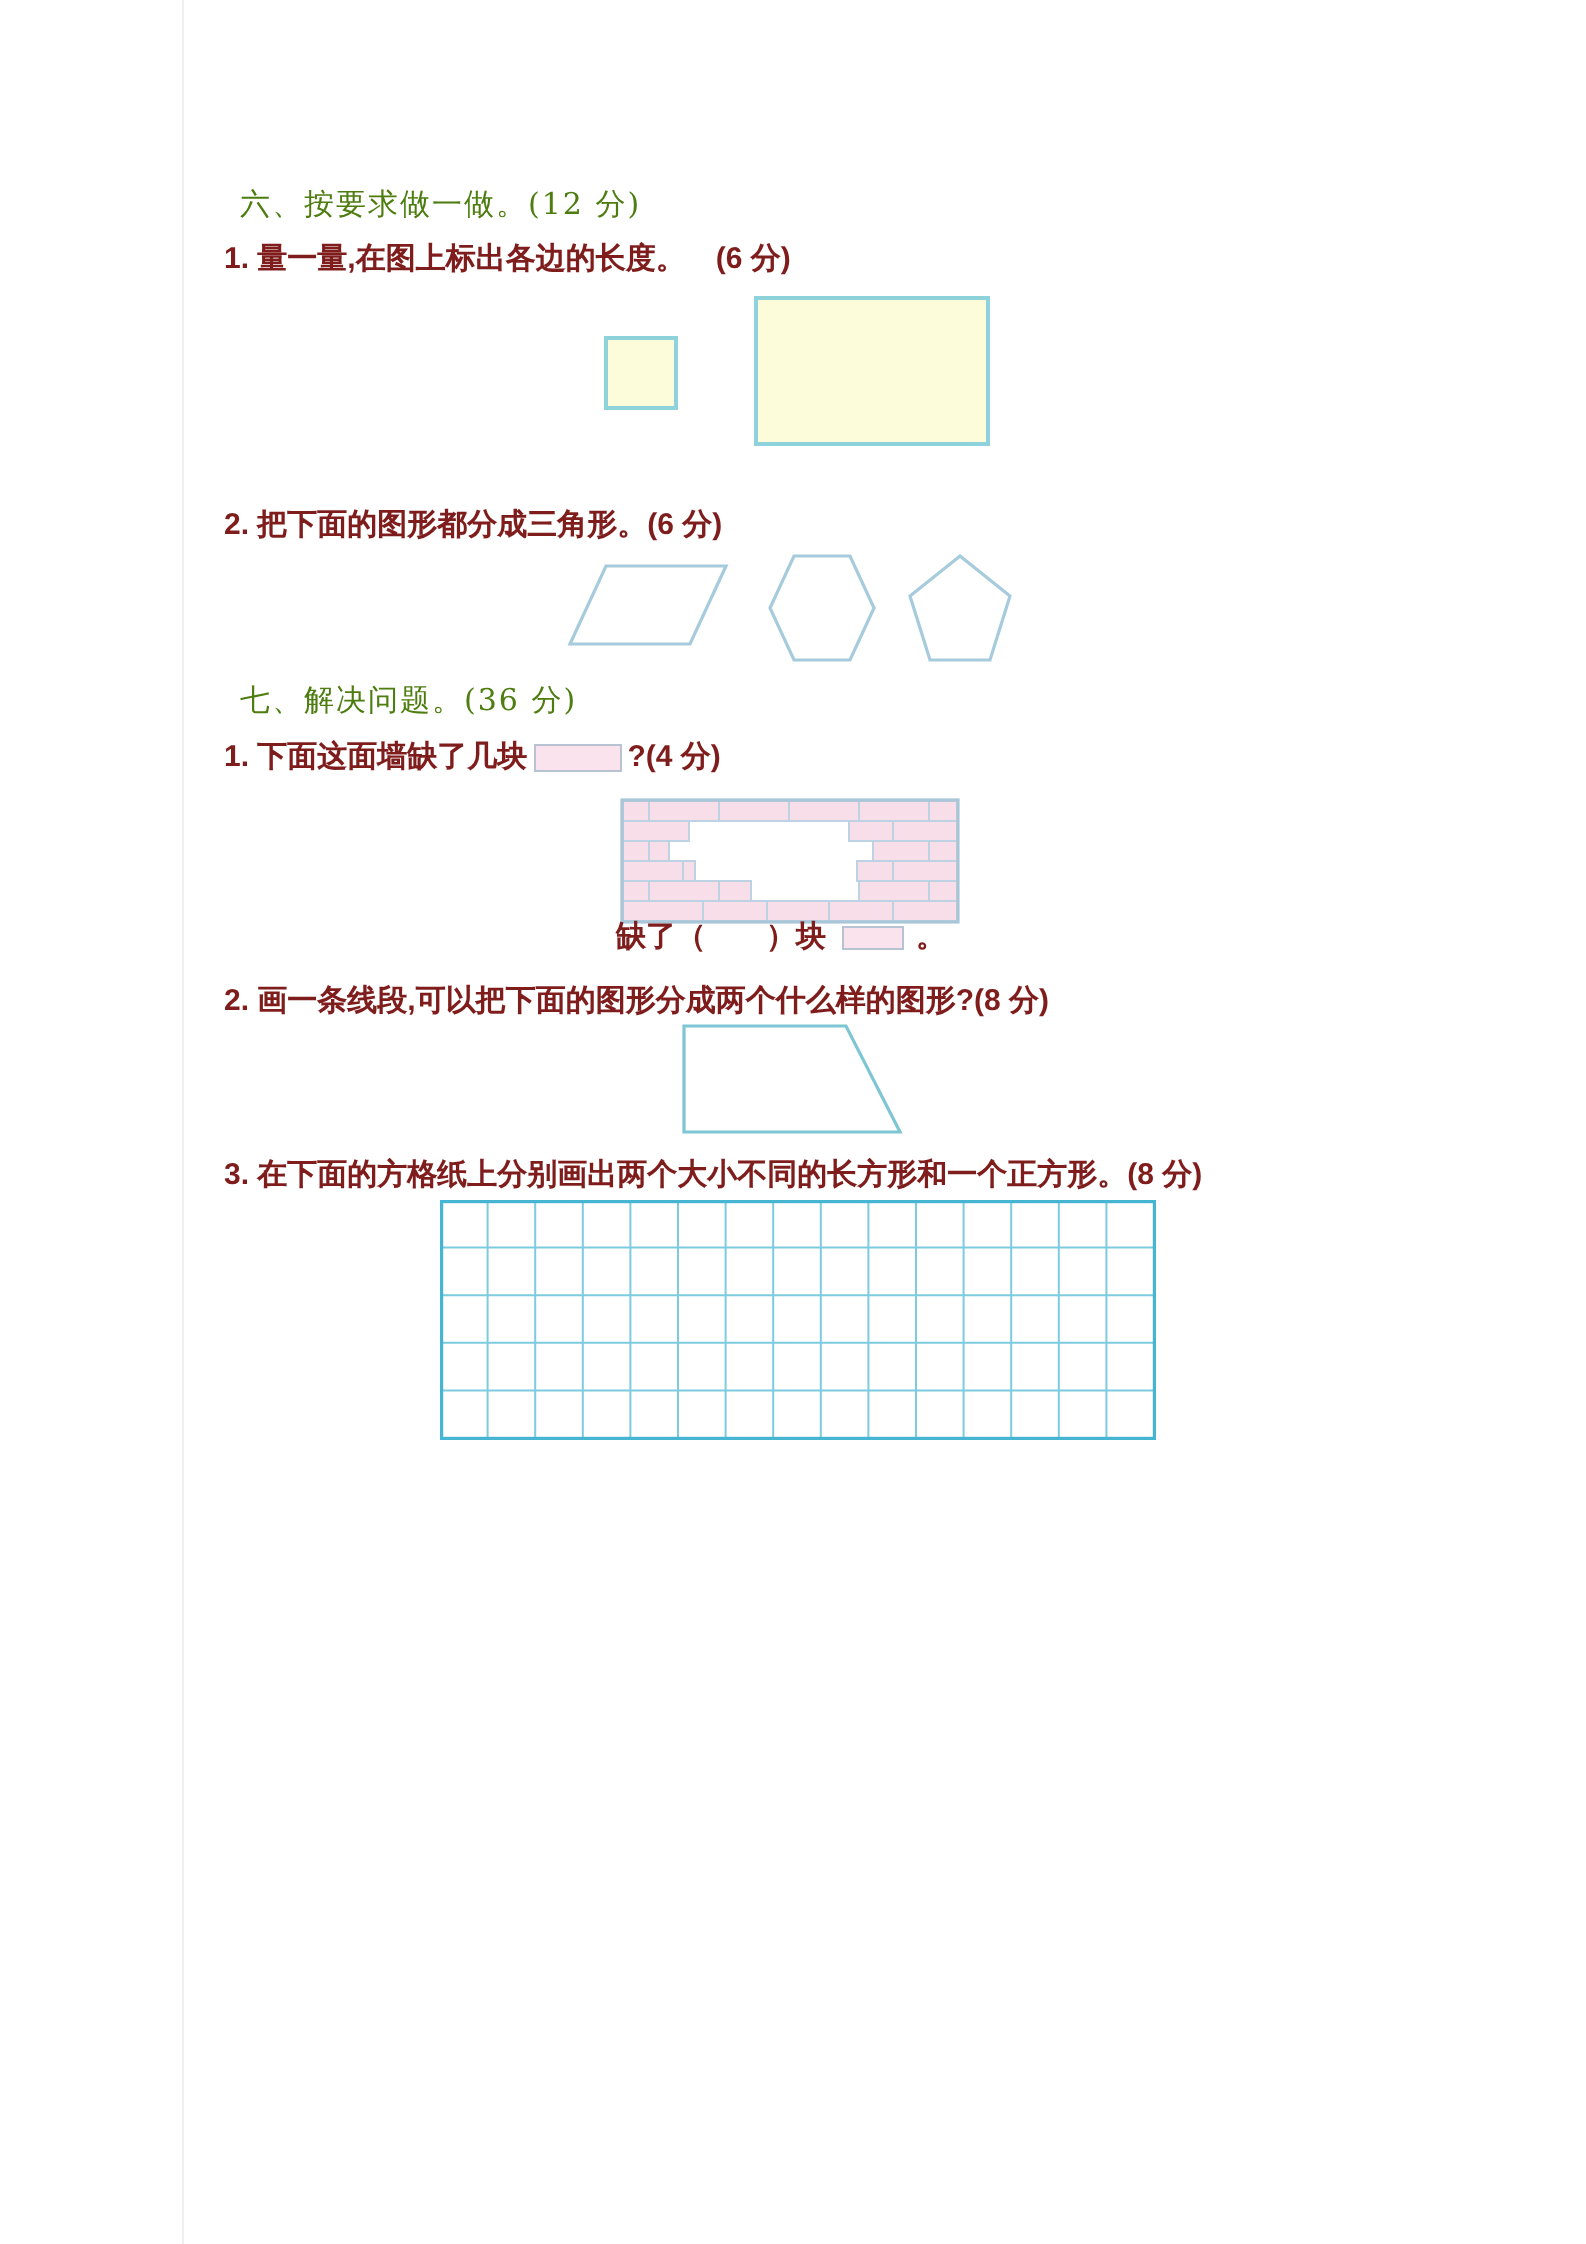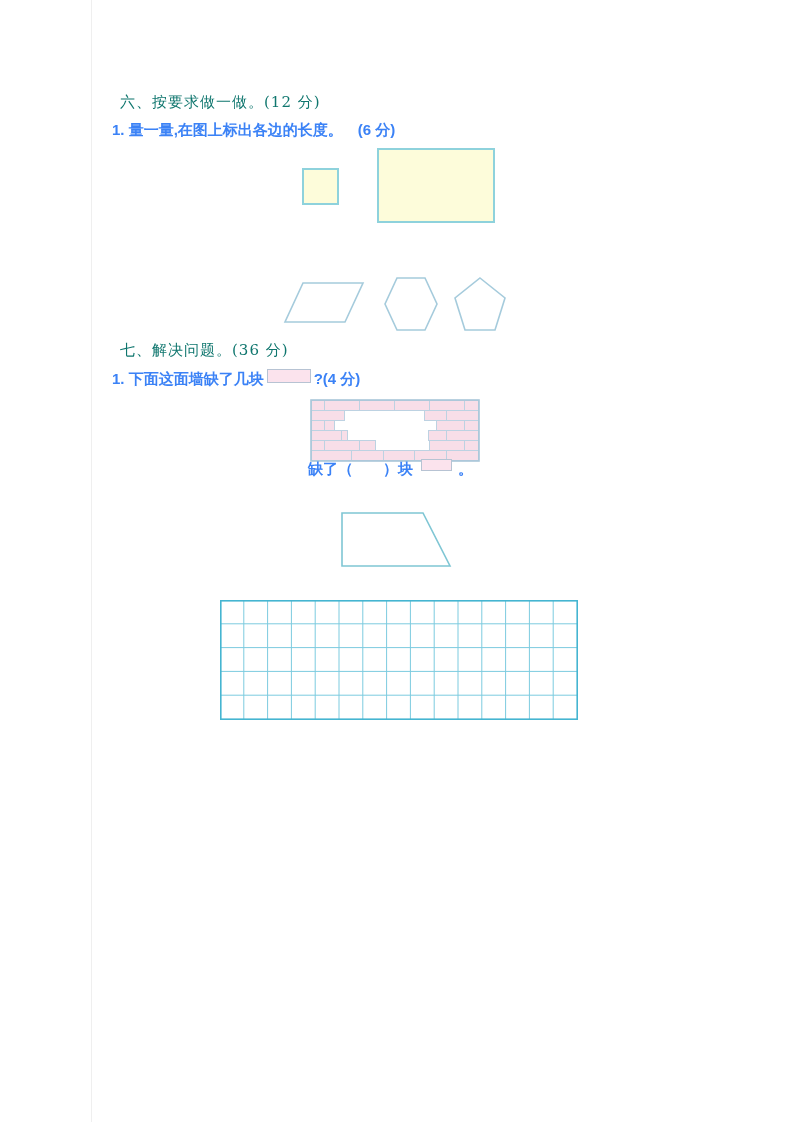--- a/index.html
+++ b/index.html
@@ -1,21 +1,21 @@
 <!DOCTYPE html>
 <html><head>
 <meta charset="utf-8">
 <style>
   html,body{margin:0;padding:0;background:#ffffff;}
   .page{position:relative;width:793px;height:1122px;background:#ffffff;overflow:hidden;
         font-family:"Liberation Sans","DejaVu Sans",sans-serif;color:#1f1f1f;}
   .line{position:absolute;white-space:nowrap;font-size:15px;line-height:20px;}
-  .hdr{font-family:"DejaVu Serif","Liberation Serif",serif;font-weight:400;color:#0f766e;letter-spacing:1px;}
-  .item{font-weight:700;color:#3b82f6;}
-  .flexline{display:flex;gap:2px;}
+  .hdr{font-family:"DejaVu Serif","Liberation Serif",serif;font-weight:400;color:#4d7c0f;letter-spacing:1px;}
+  .item{font-weight:700;color:#7f1d1d;}
+  .flexline{display:flex;align-items:center;gap:2px;}
   .shape-rect{position:absolute;background:#fdfcda;border:2px solid #8ed2dc;box-sizing:border-box;}
   .brick-inline{display:inline-block;background:#fbe3ed;border:1px solid #b7c3d3;box-sizing:border-box;}
   .brick-lg{width:44px;height:14px;margin:0 1px;}
   .brick-sm{width:31px;height:12px;margin:0 4px 0 6px;}
   svg{position:absolute;overflow:visible;}
   .outline-shape{fill:none;stroke:#a5cbdc;stroke-width:1.6;}
   .trap{fill:none;stroke:#7fc6d4;stroke-width:1.6;}
   #wall-bricks rect{fill:#f8dee8;stroke:#bdd2e2;stroke-width:1;}
   .wall-frame{fill:none;stroke:#a9c6d9;stroke-width:1.6;}
   .grid-inner{stroke:#7ccbdf;stroke-width:1;}
@@ -29,20 +29,21 @@
 
   <div class="page-edge"></div>
 
   <div class="line hdr" style="left:120px;top:92px">六、按要求做一做。(12 分)</div>
 
   <div class="line item" style="left:112px;top:120px">1. 量一量,在图上标出各边的长度。　(6 分)</div>
 
   <div class="shape-rect" style="left:302px;top:168px;width:37px;height:37px"></div>
   <div class="shape-rect" style="left:377px;top:148px;width:118px;height:75px"></div>
 
+  <div class="line item" style="left:112px;top:253px">2. 把下面的图形都分成三角形。(6 分)</div>
 
   <svg style="left:280px;top:275px" width="235" height="62" viewBox="0 0 235 62">
     <polygon class="outline-shape" points="23,8 83,8 65,47 5,47"></polygon>
     <polygon class="outline-shape" points="117,3 145,3 157,29 145,55 117,55 105,29"></polygon>
     <polygon class="outline-shape" points="200,3 225,23 215,55 185,55 175,23"></polygon>
   </svg>
 
   <div class="line hdr" style="left:120px;top:340px">七、解决问题。(36 分)</div>
 
   <div class="line item flexline" style="left:112px;top:369px">
@@ -83,25 +84,27 @@
       </g>
     <rect class="wall-frame" x="1" y="1" width="168" height="61"></rect>
   </svg>
 
   <div class="line item flexline" style="left:308px;top:459px">
     <span>缺了（　　）块</span>
     <span class="brick-inline brick-sm"></span>
     <span>。</span>
   </div>
 
+  <div class="line item" style="left:112px;top:491px">2. 画一条线段,可以把下面的图形分成两个什么样的图形?(8 分)</div>
 
   <svg style="left:338px;top:509px" width="118" height="62" viewBox="0 0 118 62">
     <polygon class="trap" points="4,4 85,4 112,57 4,57"></polygon>
   </svg>
 
+  <div class="line item" style="left:112px;top:578px">3. 在下面的方格纸上分别画出两个大小不同的长方形和一个正方形。(8 分)</div>
 
   <svg id="grid-svg" style="left:220px;top:600px" width="358" height="120" viewBox="0 0 358 120">
     <g id="grid-lines">
         <line x1="23.8" x2="23.8" y1="1" y2="119" class="grid-inner"></line>
         <line x1="47.6" x2="47.6" y1="1" y2="119" class="grid-inner"></line>
         <line x1="71.4" x2="71.4" y1="1" y2="119" class="grid-inner"></line>
         <line x1="95.2" x2="95.2" y1="1" y2="119" class="grid-inner"></line>
         <line x1="119" x2="119" y1="1" y2="119" class="grid-inner"></line>
         <line x1="142.8" x2="142.8" y1="1" y2="119" class="grid-inner"></line>
         <line x1="166.6" x2="166.6" y1="1" y2="119" class="grid-inner"></line>

